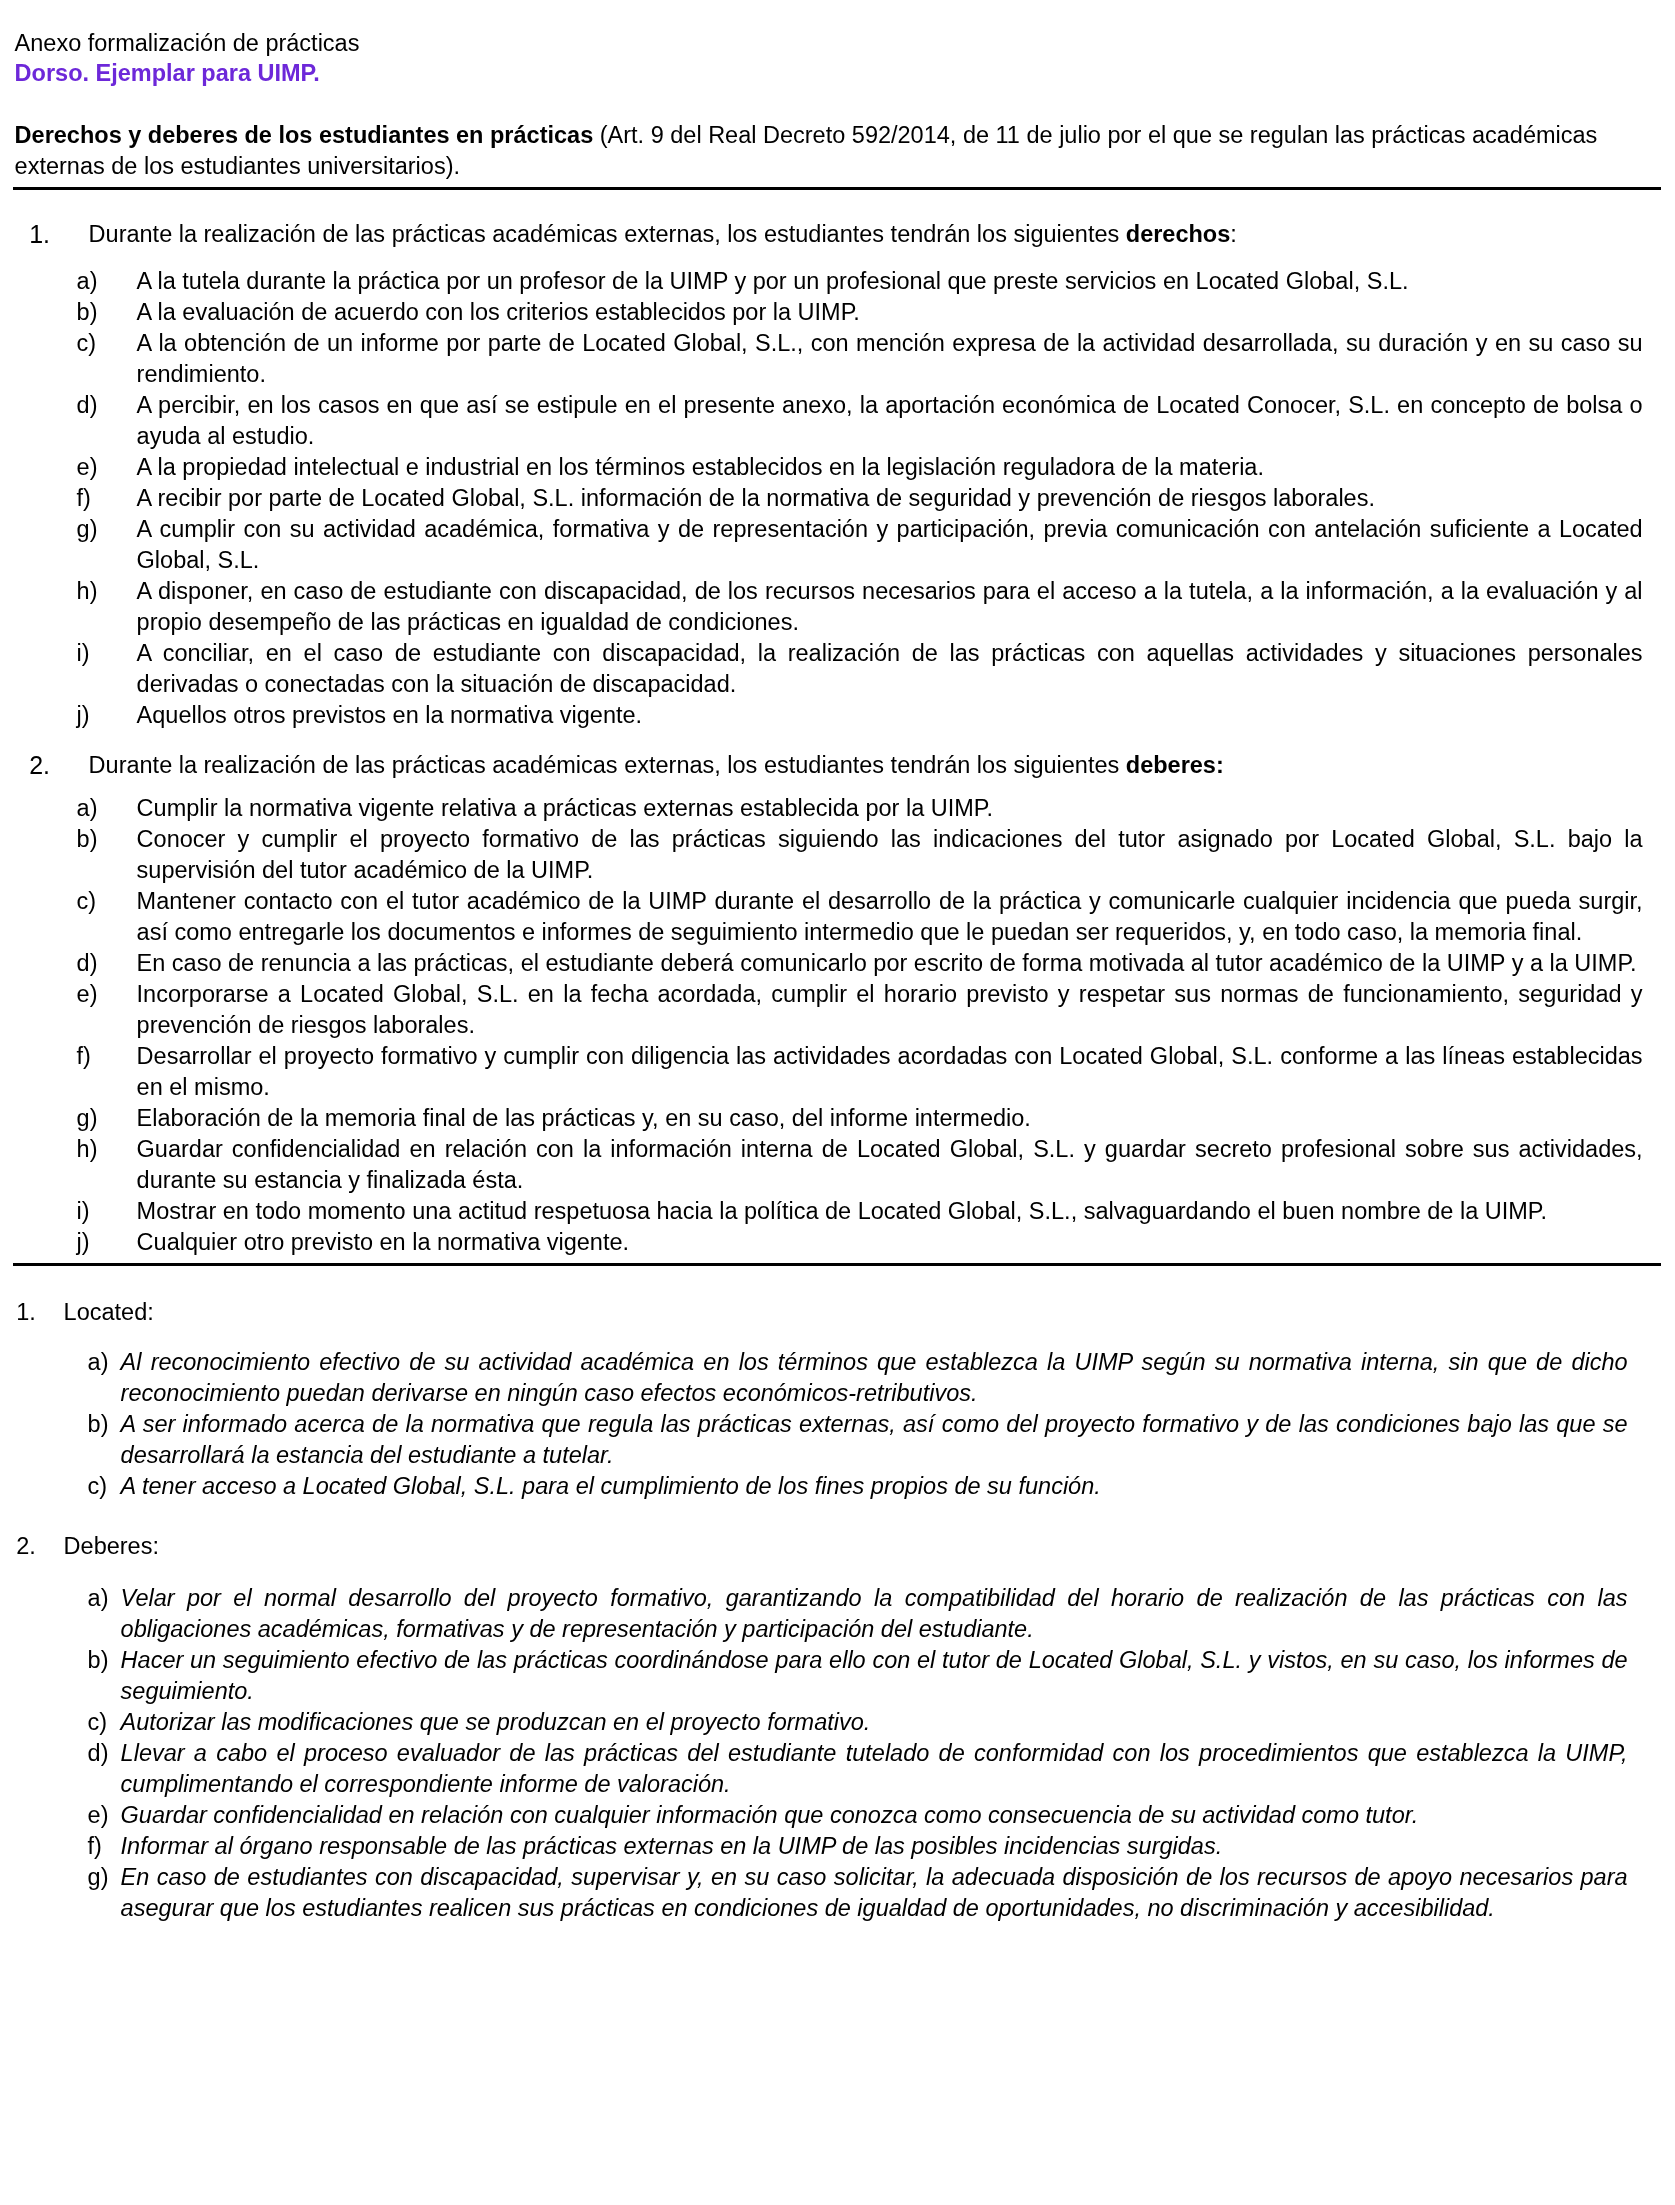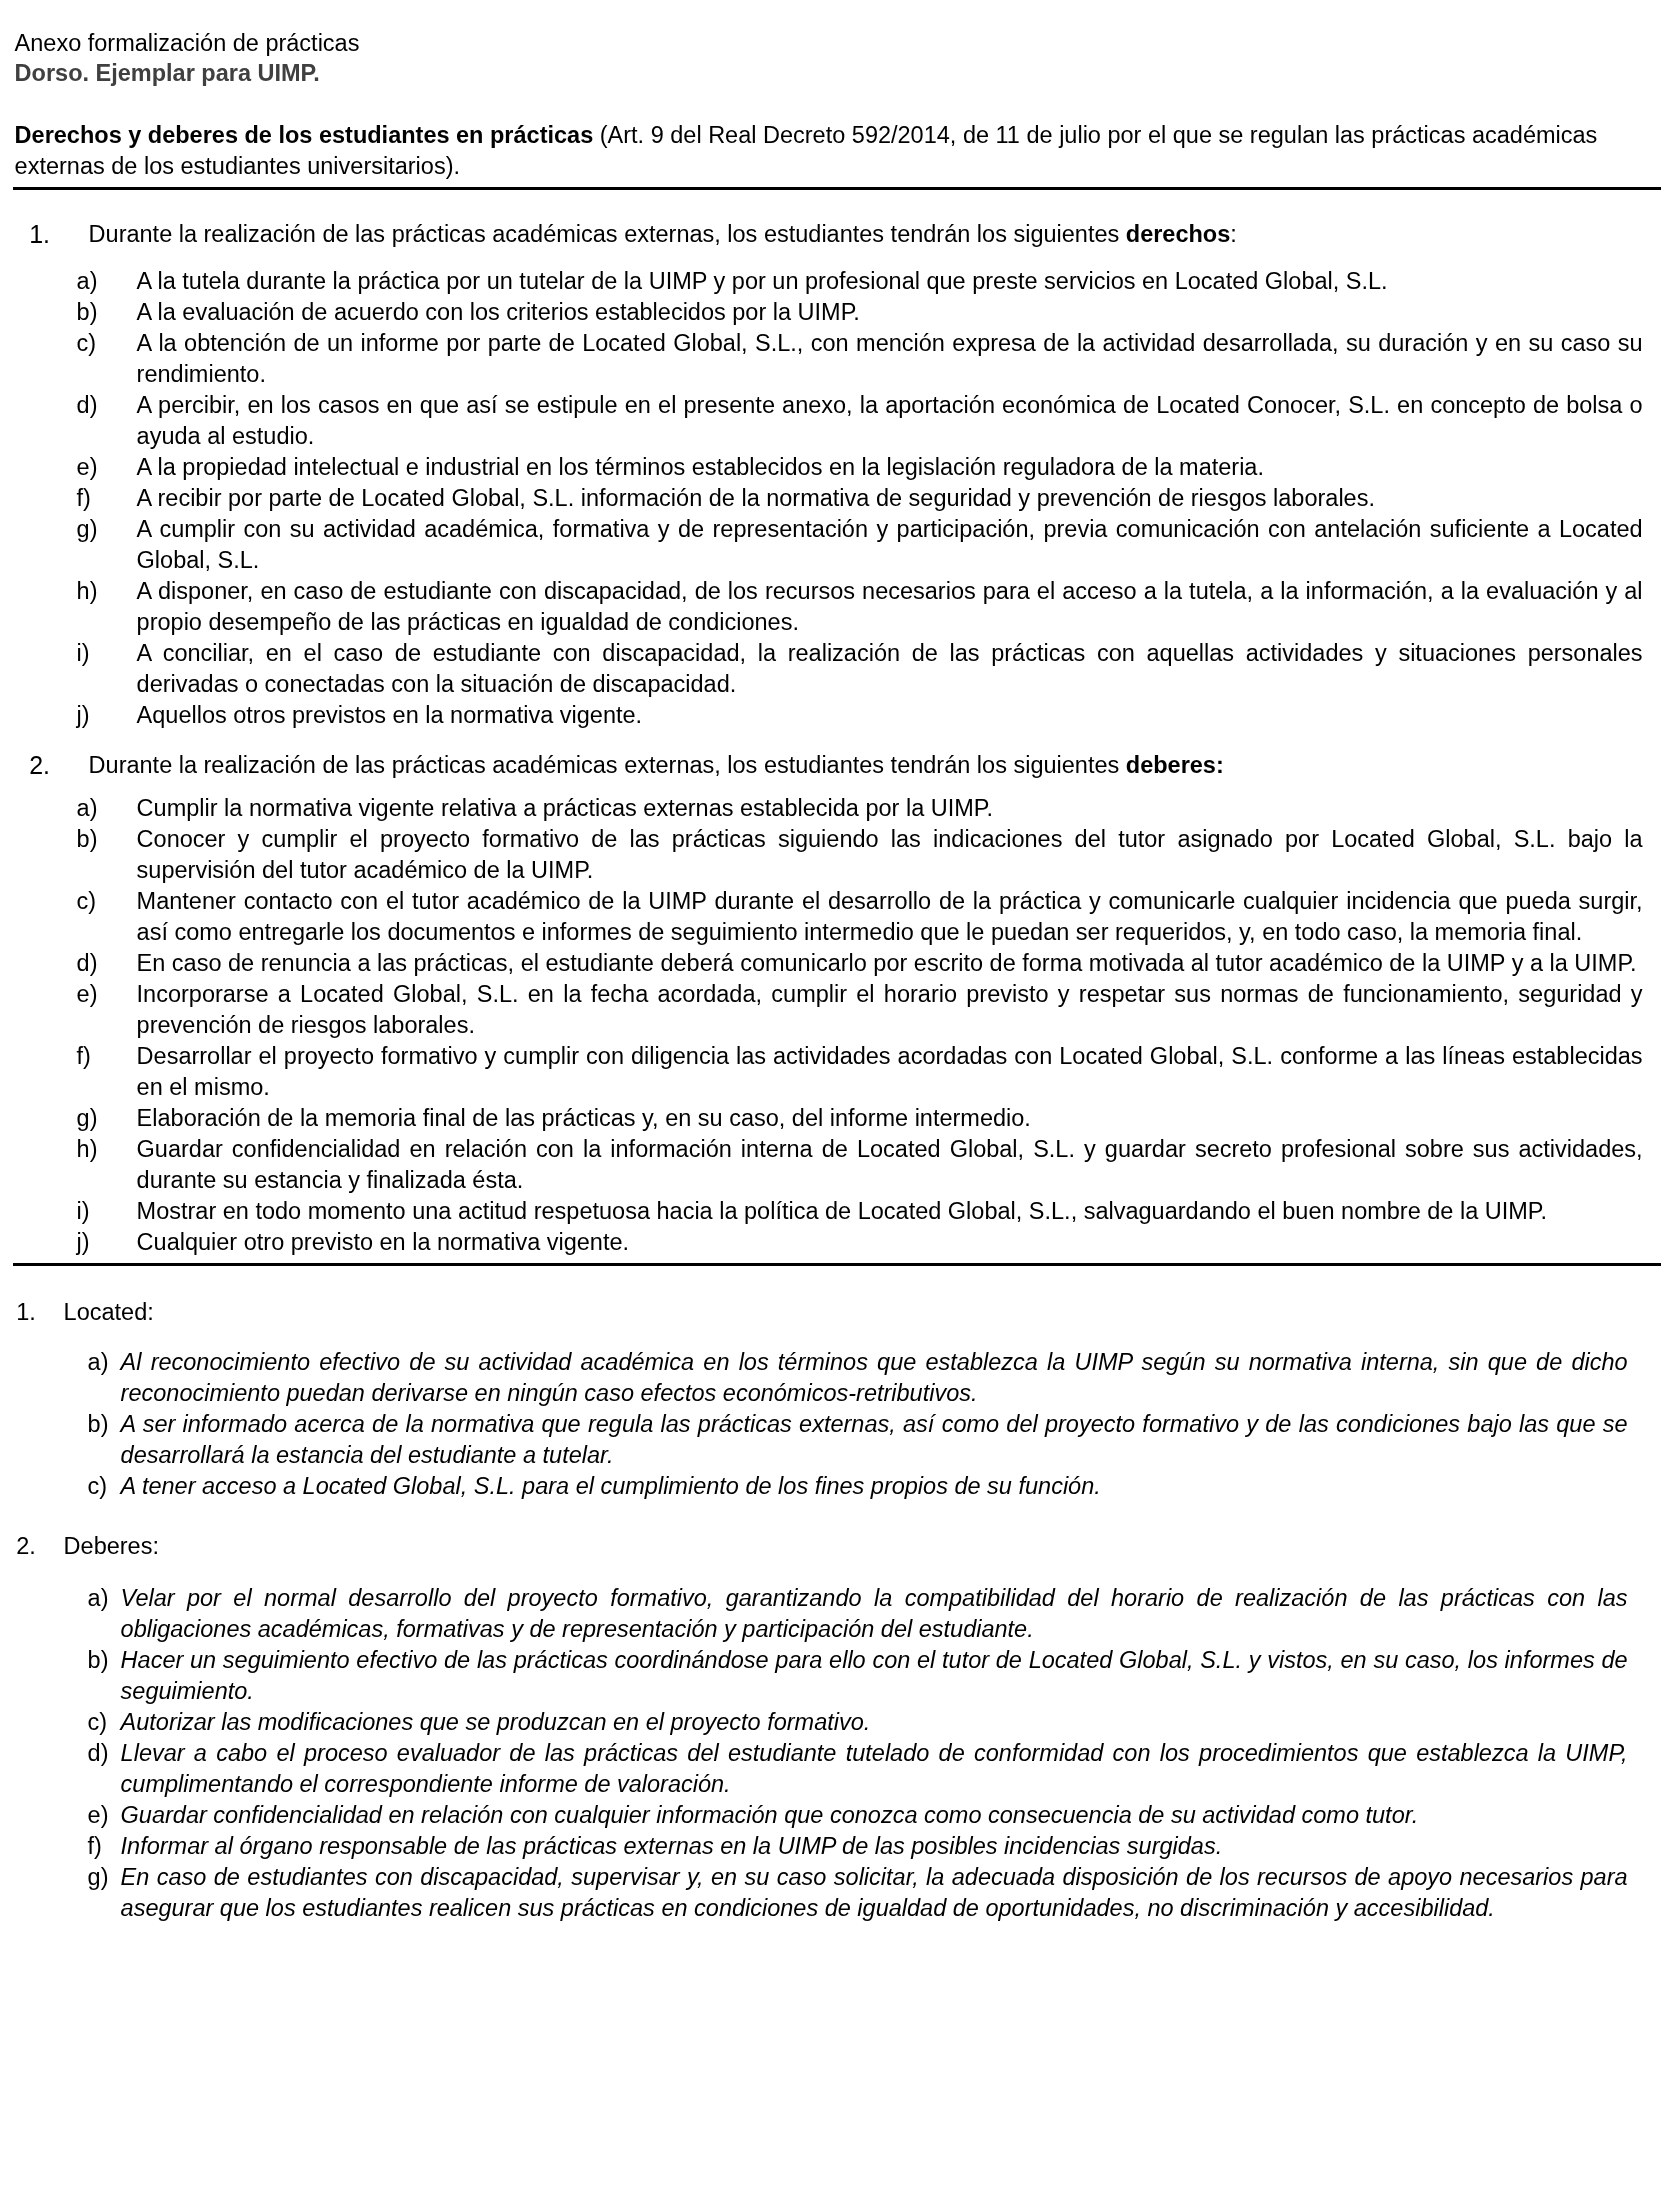--- a/index.html
+++ b/index.html
@@ -2,21 +2,21 @@
 <html style="font-size:13px"><head>
 <meta charset="utf-8">
 <style>
   html, body { margin: 0; padding: 0; background: #ffffff; }
   body {
     width: 1676px; height: 2205px; overflow: hidden; position: relative;
     font-family: "Liberation Sans", sans-serif; color: #000; font-size: 23.5px;
   }
   .page { position: absolute; left: 14.6px; top: 28px; width: 1647px; }
   .line { line-height: 30px; white-space: nowrap; }
-  .red { color: #404040; font-weight: bold; }
+  .red { color: #6d28d9; font-weight: bold; }
   .bold { font-weight: bold; }
   .heading { line-height: 31px; width: 1634px; }
   .rule { height: 3.2px; background: #000; width: 1648px; margin-left: -1.6px; }
   .num-row { position: relative; line-height: 31px; }
   .num-row .num { position: absolute; left: 0; }
   .num-row .txt { margin-left: 0; }
   ol.items { list-style: none; margin: 0; padding: 0; }
   ol.items li { position: relative; line-height: 31px; text-align: justify; }
   ol.items li .lbl { position: absolute; left: 0; top: 0; }
   ol.items li .body { display: block; }
@@ -44,21 +44,21 @@
     </div>
     <div class="rule" style="margin-top:4.9px;"></div>
 
     <div class="num-row" style="margin-top:29px;">
       <span class="num">1.</span>
       <div class="txt"><span>Durante la realización de las prácticas académicas externas, los estudiantes tendrán los siguientes </span><span class="bold">derechos</span><span>:</span></div>
     </div>
     <ol class="items" style="margin-top:16px;">
       <li>
           <span class="lbl">a)</span>
-          <span class="body">A la tutela durante la práctica por un tutelar de la UIMP y por un profesional que preste servicios en Located Global, S.L.</span>
+          <span class="body">A la tutela durante la práctica por un profesor de la UIMP y por un profesional que preste servicios en Located Global, S.L.</span>
         </li>
       <li>
           <span class="lbl">b)</span>
           <span class="body">A la evaluación de acuerdo con los criterios establecidos por la UIMP.</span>
         </li>
       <li>
           <span class="lbl">c)</span>
           <span class="body">A la obtención de un informe por parte de Located Global, S.L., con mención expresa de la actividad desarrollada, su duración y en su caso su rendimiento.</span>
         </li>
       <li>

